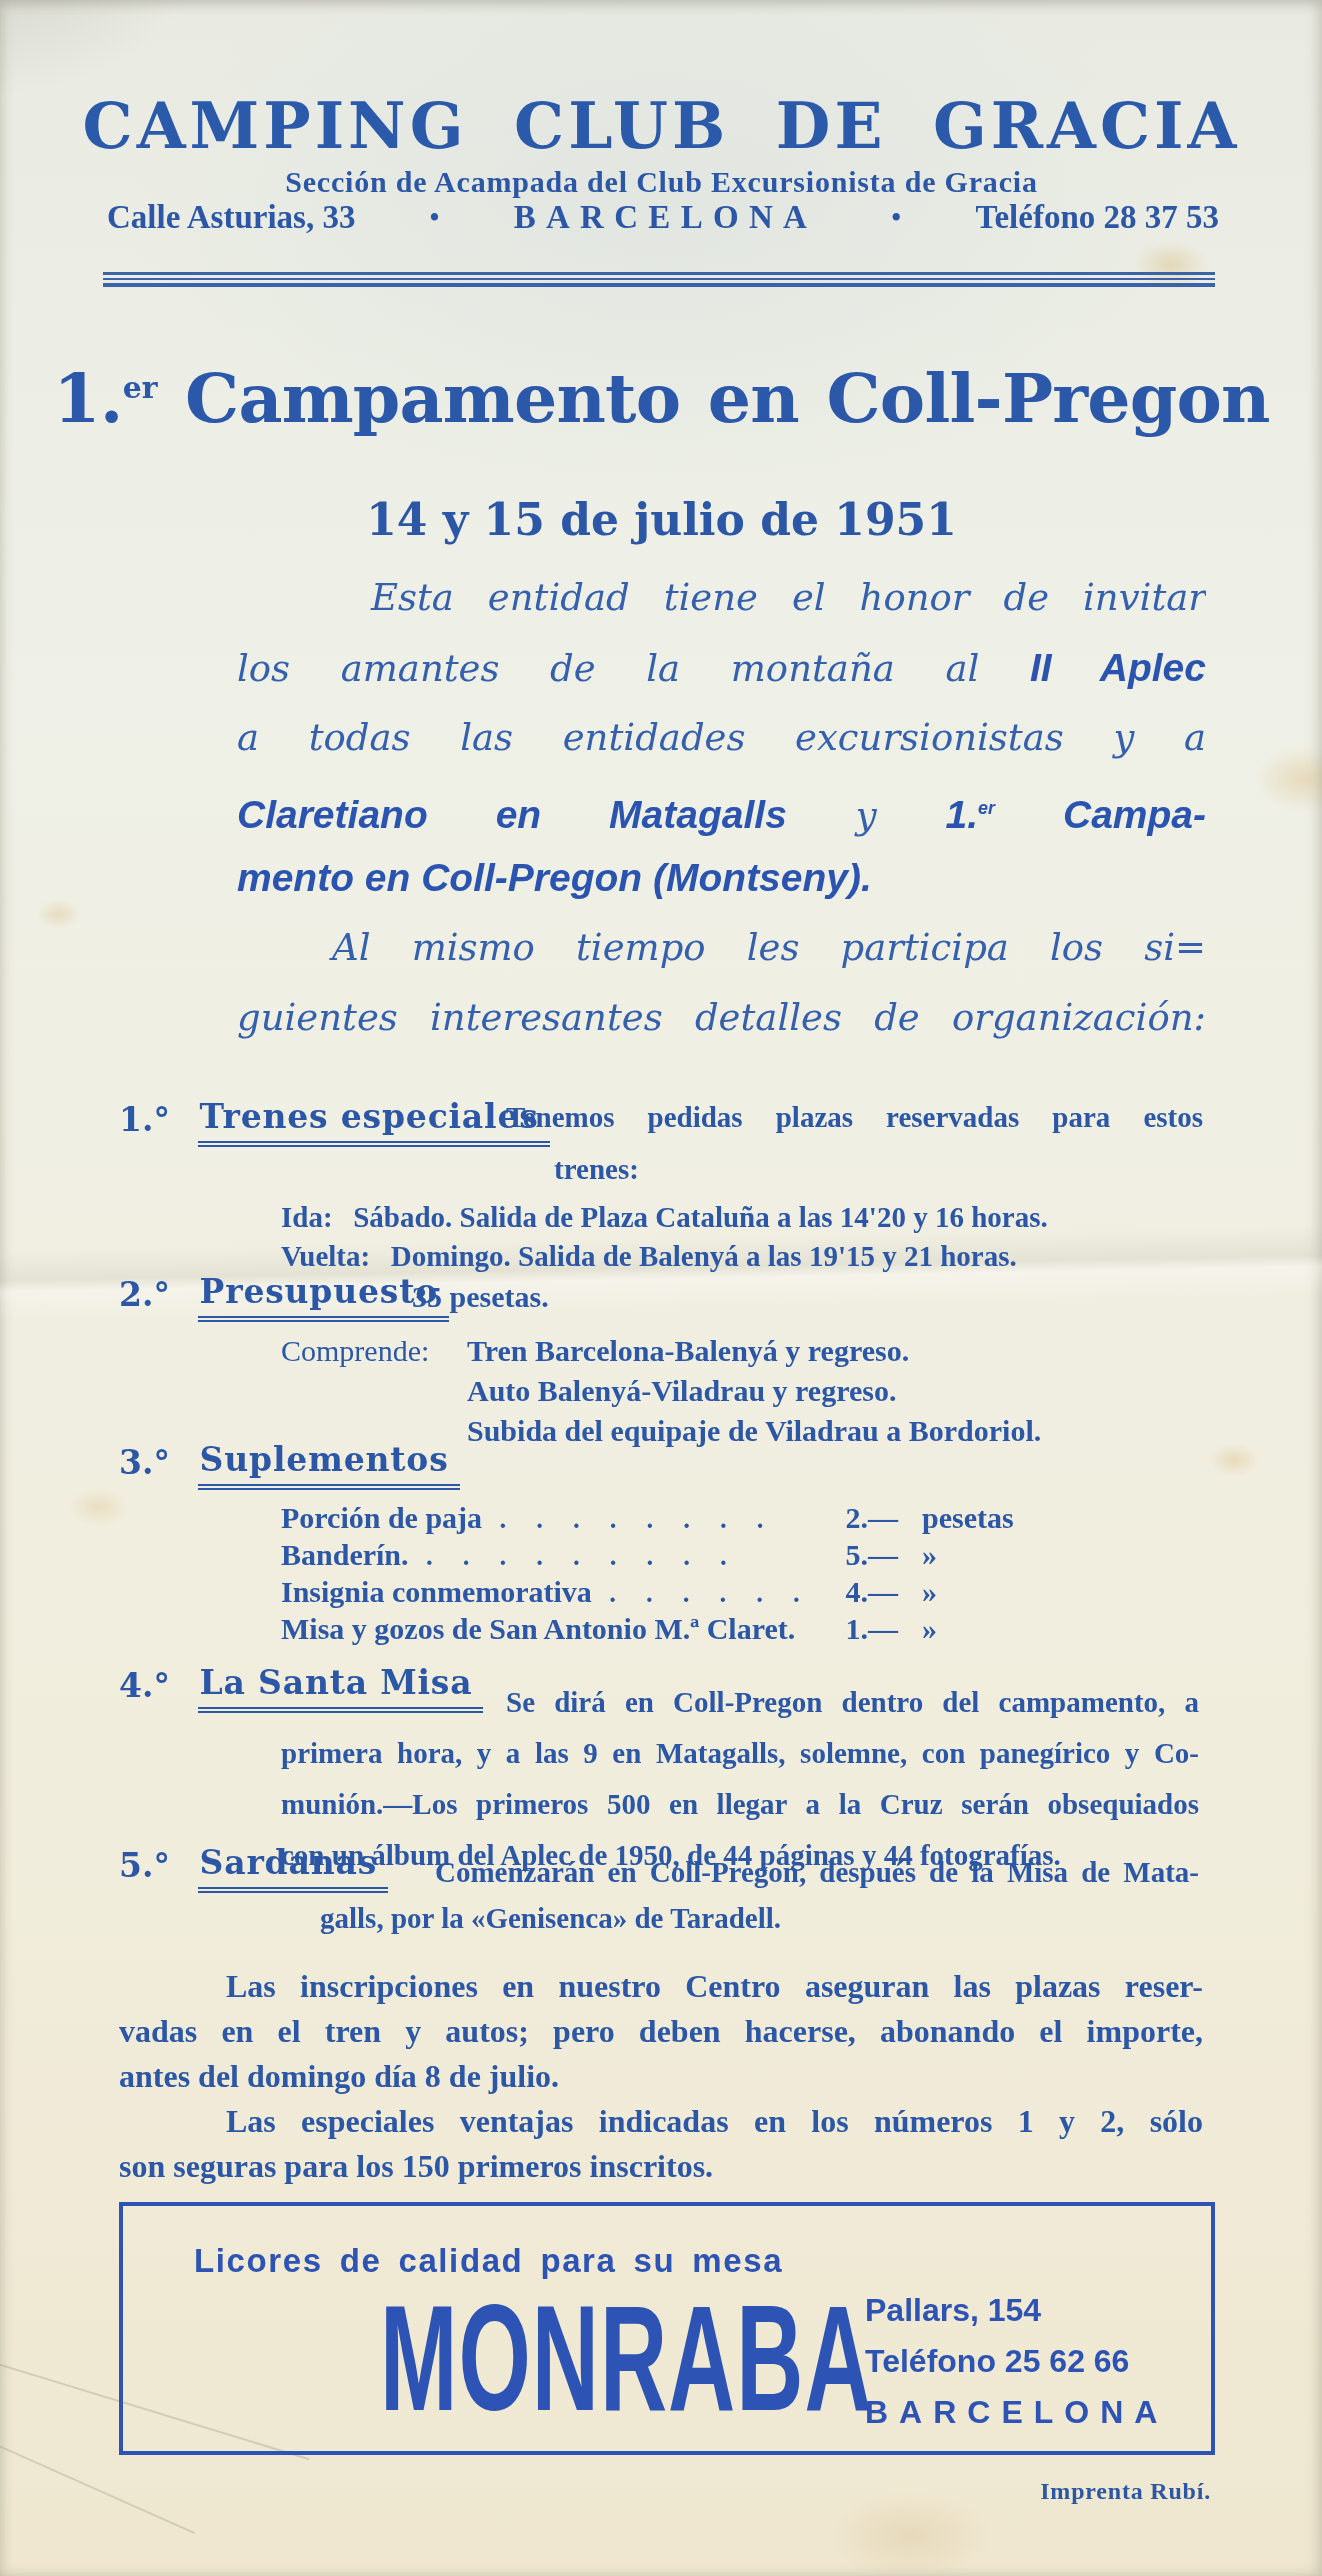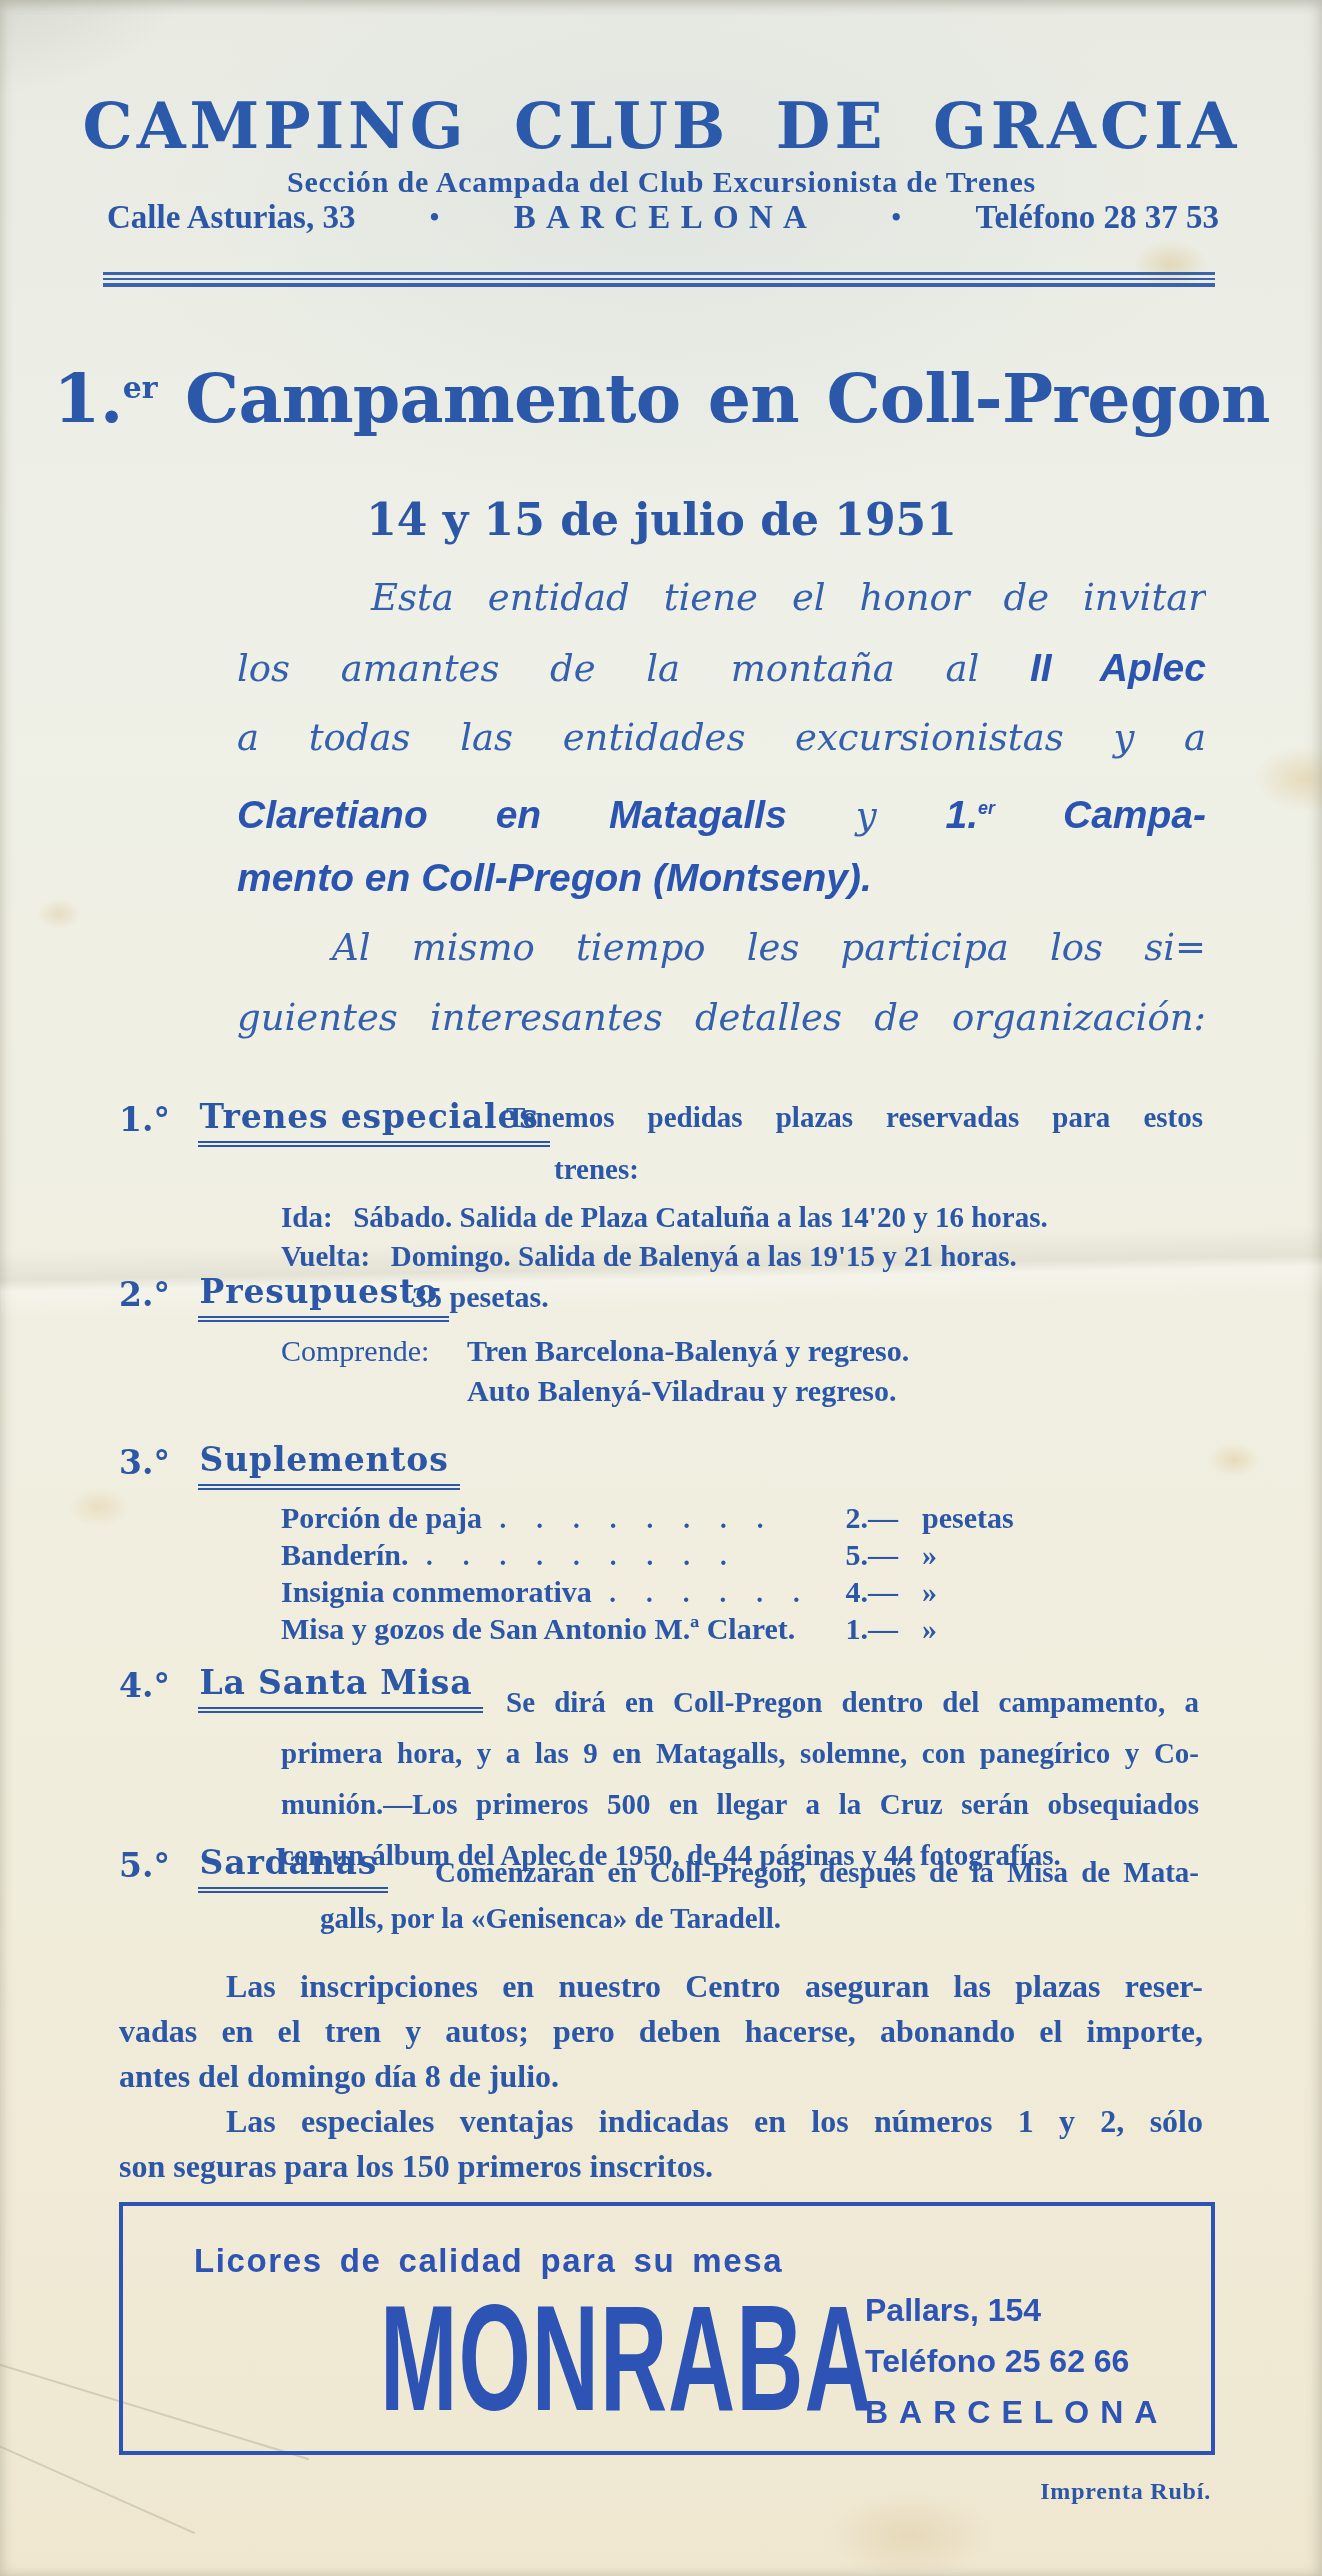--- a/index.html
+++ b/index.html
@@ -173,21 +173,21 @@
   }
 </style>
 </head>
 <body>
 
 <div class="fold"></div>
 <div class="crease-a"></div>
 <div class="crease-b"></div>
 
 <div class="lh-title">CAMPING CLUB DE GRACIA</div>
-<div class="lh-sub">Sección de Acampada del Club Excursionista de Trenes</div>
+<div class="lh-sub">Sección de Acampada del Club Excursionista de Gracia</div>
 <div class="lh-addr">
   <span>Calle Asturias, 33</span>
   <span class="bullet">•</span>
   <span class="city">BARCELONA</span>
   <span class="bullet">•</span>
   <span>Teléfono 28 37 53</span>
 </div>
 <div class="rules"></div>
 
 <div class="ev-title">
@@ -223,20 +223,21 @@
 <div class="item" style="top:1272px;">
   <span class="inum">2.°</span>
   <span class="ihead">Presupuesto</span>
   <span class="price-note">35 pesetas.</span>
   <div class="ibody">
     <div class="comp">
       <div class="clabel">Comprende:</div>
       <div class="clines">
         <div>Tren Barcelona-Balenyá y regreso.</div>
         <div>Auto Balenyá-Viladrau y regreso.</div>
+        <div>Subida del equipaje de Viladrau a Bordoriol.</div>
       </div>
     </div>
   </div>
 </div>
 
 <div class="item" style="top:1440px;">
   <span class="inum">3.°</span>
   <span class="ihead">Suplementos</span>
   <div class="su-rows">
     <div class="surow">

